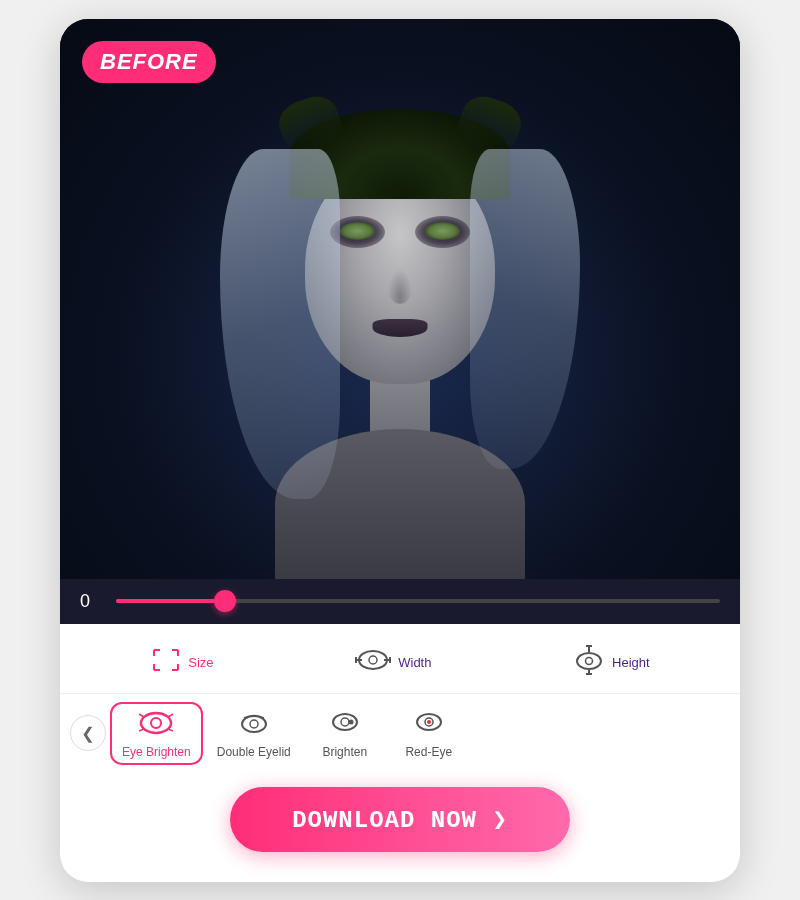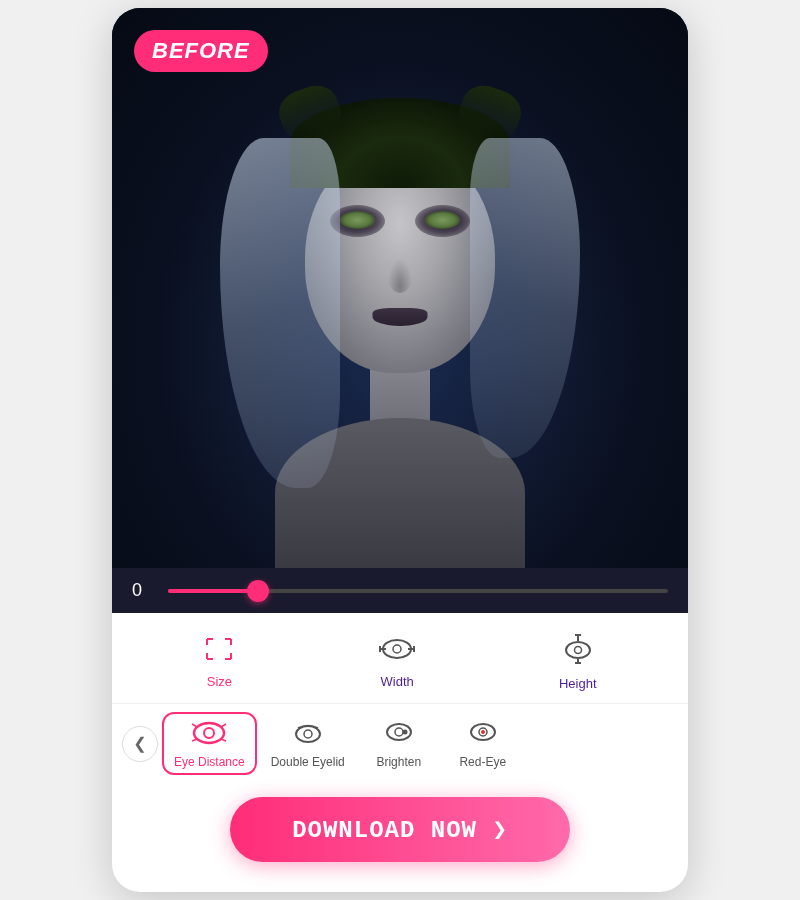--- a/index.html
+++ b/index.html
@@ -7,21 +7,21 @@
       width: 800px;
       height: 900px;
       background: #f0f0f0;
       display: flex;
       align-items: center;
       justify-content: center;
       font-family: -apple-system, BlinkMacSystemFont, 'Segoe UI', sans-serif;
     }
 
     .card {
-      width: 576px;
+      width: 680px;
       background: #ffffff;
       border-radius: 28px;
       overflow: hidden;
       box-shadow: 0 8px 40px rgba(0,0,0,0.18);
       position: relative;
       padding-bottom: 30px;
     }
 
     .before-badge {
       position: absolute;
@@ -117,21 +117,21 @@
     .tools-row {
       display: flex;
       align-items: center;
       justify-content: space-around;
       padding: 16px 20px 8px;
       border-bottom: 1px solid #eee;
     }
 
     .tool-item {
       display: flex;
-      flex-direction: column;
+      flex-direction: row;
       align-items: center;
       gap: 6px;
       cursor: pointer;
       padding: 4px 8px;
     }
 
     .tool-icon {
       font-size: 28px;
       color: #444;
       line-height: 1;
@@ -337,21 +337,21 @@
       <div class="tool-icon-2">
         <svg width="38" height="28" viewBox="0 0 38 28" fill="none">
           <ellipse cx="19" cy="15" rx="15" ry="10" stroke="#ff2d78" stroke-width="2.5" fill="none"></ellipse>
           <circle cx="19" cy="15" r="5" stroke="#ff2d78" stroke-width="2" fill="none"></circle>
           <line x1="2" y1="6" x2="7" y2="9" stroke="#ff2d78" stroke-width="1.5"></line>
           <line x1="36" y1="6" x2="31" y2="9" stroke="#ff2d78" stroke-width="1.5"></line>
           <line x1="2" y1="23" x2="7" y2="21" stroke="#ff2d78" stroke-width="1.5"></line>
           <line x1="36" y1="23" x2="31" y2="21" stroke="#ff2d78" stroke-width="1.5"></line>
         </svg>
       </div>
-      <span class="tool-label-2">Eye Distance</span>
+      <span class="tool-label-2">Eye Brighten</span>
     </div>
 
 
     <div class="tool-item-2">
       <div class="tool-icon-2 gray">
         <svg width="36" height="28" viewBox="0 0 36 28" fill="none">
           <ellipse cx="18" cy="16" rx="12" ry="8" stroke="#555" stroke-width="2" fill="none"></ellipse>
           <circle cx="18" cy="16" r="4" stroke="#555" stroke-width="1.5" fill="none"></circle>
           <path d="M 8 10 Q 18 5 28 10" stroke="#555" stroke-width="1.5" fill="none"></path>
         </svg>

